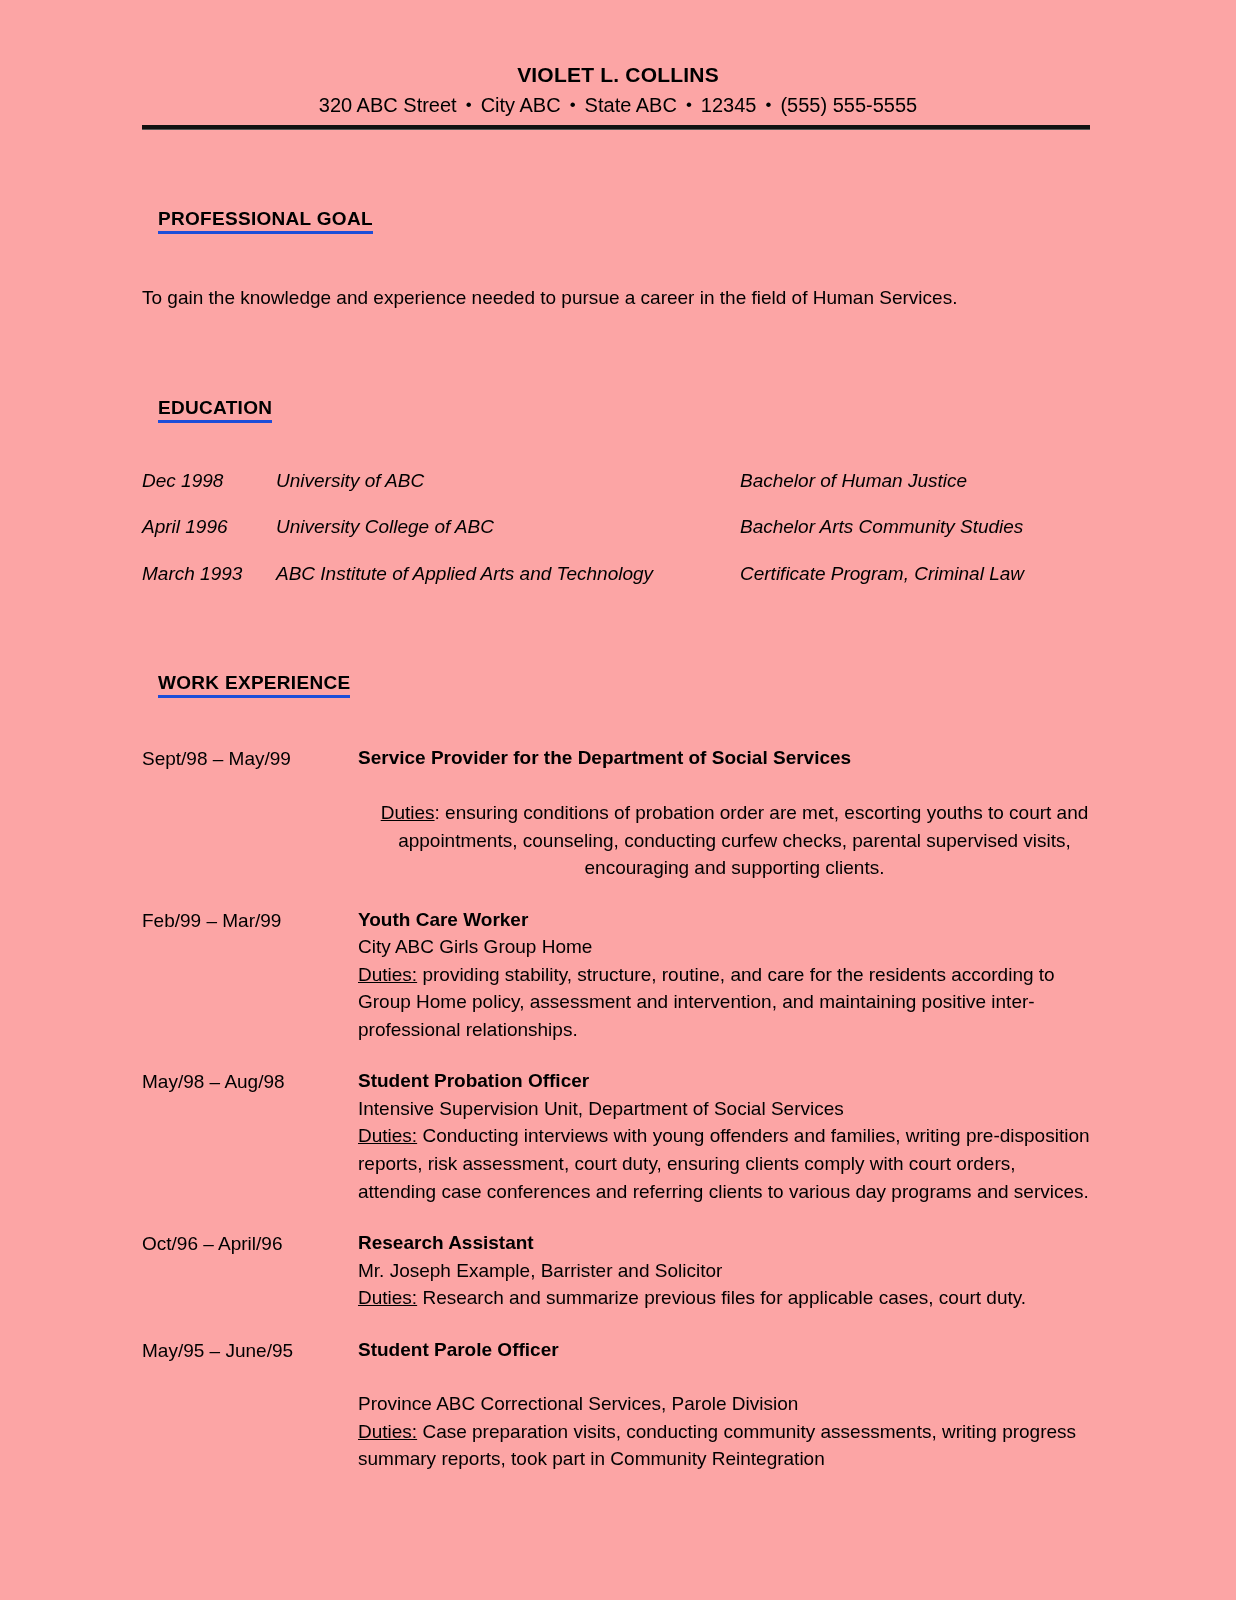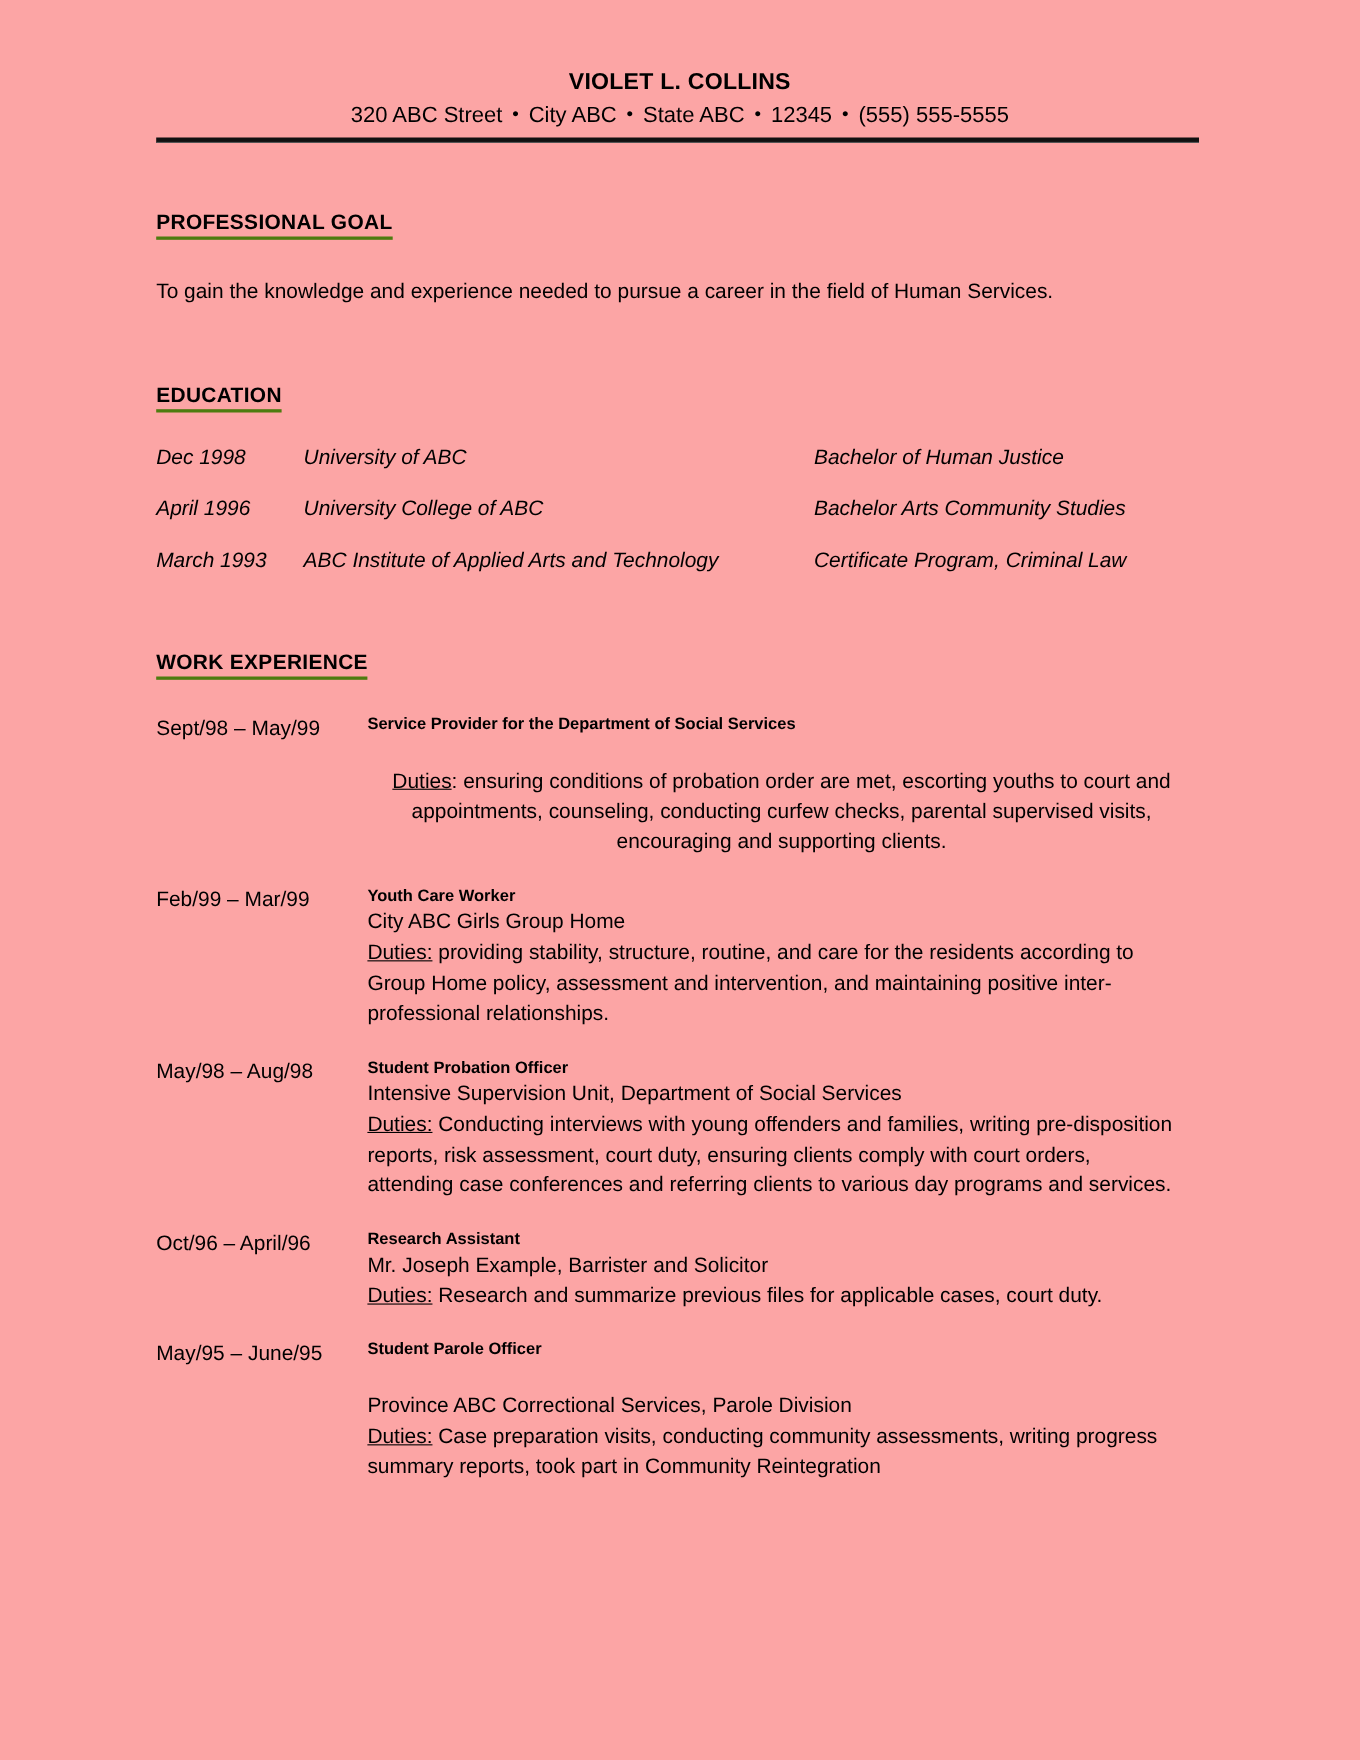--- a/index.html
+++ b/index.html
@@ -57,23 +57,23 @@
   
   .section {
     margin-left: 142px;
     width: 950px;
   }
   .section-title {
     font-size: 19px;
     font-weight: bold;
     letter-spacing: 0.3px;
     display: inline-block;
-    border-bottom: 3px solid #4d7c0f;
+    border-bottom: 3px solid #1d4ed8;
     padding-bottom: 1px;
-    margin: 0;
+    margin: 16px;
   }
 
   #goal-section { margin-top: 62px; }
   .goal-text {
     font-size: 19px;
     line-height: 1.55;
     margin: 33px 0 0 0;
     width: 855px;
   }
 
@@ -94,33 +94,34 @@
   .edu-inst  { width: 464px; }
   .edu-degree{ width: 342px; }
 
   #work-section { margin-top: 50px; }
   .work-list { margin-top: 30px; }
 
   .job {
     display: flex;
     align-items: flex-start;
     margin-bottom: 24px;
+    gap: 24px;
   }
   .job-date {
     flex: 0 0 192px;
     font-size: 19px;
     line-height: 1.45;
     padding-top: 1px;
   }
   .job-body {
     flex: 1 1 auto;
     min-width: 0;
   }
   .job-title {
-    font-size: 15px;
+    font-size: 19px;
     font-weight: bold;
     line-height: 1.45;
     margin: 0;
   }
   .job-org {
     font-size: 19px;
     line-height: 1.45;
     margin: 0;
   }
   .job-duties {

